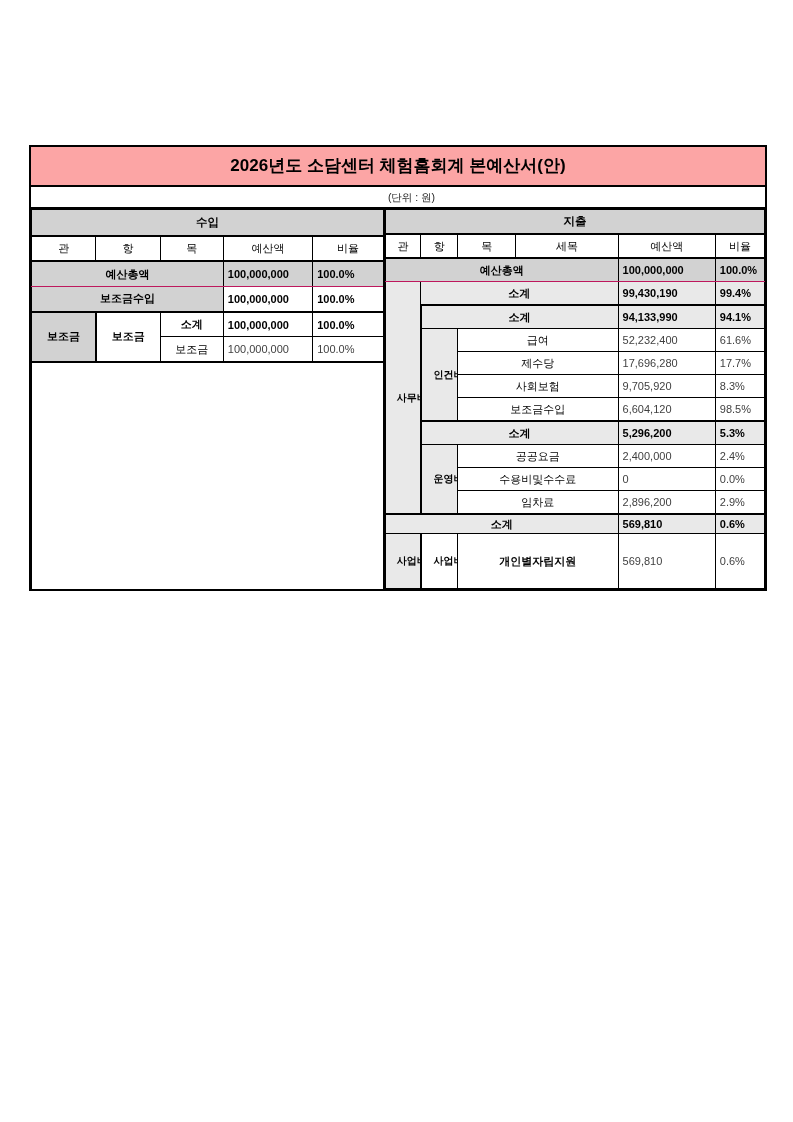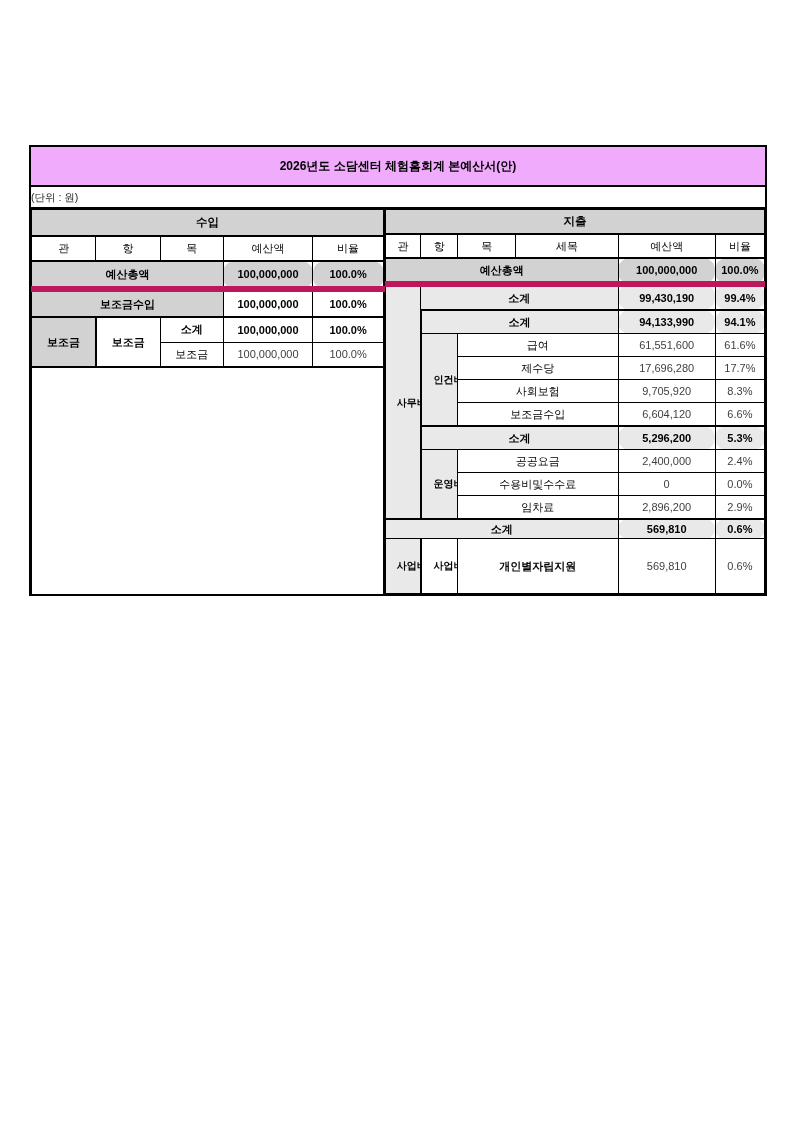--- a/index.html
+++ b/index.html
@@ -5,48 +5,48 @@
   html,body{margin:0;padding:0;}
   body{
     width:793px;height:1122px;position:relative;background:#ffffff;
     font-family:"Liberation Sans","DejaVu Sans",sans-serif;color:#000;
   }
   .doc{
     position:absolute;left:29px;top:145px;width:734px;
     border:2px solid #000;background:#fff;
   }
   .title-bar{
-    height:38px;line-height:38px;background:#f0abfc;
+    height:38px;line-height:38px;background:#fca5a5;
     border-bottom:2px solid #000;
-    text-align:center;font-weight:bold;font-size:12px;
+    text-align:center;font-weight:bold;font-size:17px;
   }
   .unit-row{
     height:20px;line-height:20px;border-bottom:2px solid #000;
-    text-align:left;font-size:10.5px;padding-right:5px;color:#222;
+    text-align:center;font-size:10.5px;padding-right:5px;color:#222;padding-left:32px;
   }
   .tables{display:flex;align-items:stretch;}
   table{border-collapse:collapse;table-layout:fixed;font-size:11px;}
   table.income{width:354px;border-right:2px solid #000;}
   table.expense{flex:1;width:378px;}
   td,th{
     border:1px solid #000;padding:1px 4px;height:20px;
     overflow:hidden;white-space:nowrap;vertical-align:middle;
     font-weight:normal;
   }
   tr.sec th{background:#d2d2d2;font-weight:bold;border-bottom:2px solid #000;height:21px;font-size:11.5px;}
   tr.cols td{text-align:center;border-bottom:2px solid #000;height:20px;}
   .gray{background:#d2d2d2;}
   .lg{background:#e9e9e9;}
   .b{font-weight:bold;}
   .ctr{text-align:center;}
-  .num{text-align:center;border-radius:12px;}
+  .num{text-align:left;}
   .dim{color:#3f3f3f;}
   .bt2{border-top:2px solid #000;}
   .bl2{border-left:2px solid #000;}
-  .bb2{border-bottom:6px solid #be185d;}
+  .bb2{border-bottom:1px solid #be185d;}
   td.vcell{padding:0 1px;text-align:center;}
   .vt{
     display:inline-block;width:12px;word-break:break-all;
     line-height:1.75;font-weight:bold;font-size:10px;text-align:center;
   }
   td.filler{border-top:2px solid #000;border-bottom:none;height:209px;background:#fff;}
   tr.short td{height:16px;}
   tr.tall td{height:52px;}
 </style>
 </head>
@@ -139,37 +139,37 @@
         <td class="lg b num">99.4%</td>
       </tr>
       <tr>
         <td colspan="3" class="lg b ctr bt2 bl2">소계</td>
         <td class="lg b num bt2">94,133,990</td>
         <td class="lg b num bt2">94.1%</td>
       </tr>
       <tr>
         <td rowspan="4" class="lg vcell bl2"><span class="vt">인건비</span></td>
         <td colspan="2" class="ctr">급여</td>
-        <td class="num dim">61,551,600</td>
+        <td class="num dim">52,232,400</td>
         <td class="num dim">61.6%</td>
       </tr>
       <tr>
         <td colspan="2" class="ctr">제수당</td>
         <td class="num dim">17,696,280</td>
         <td class="num dim">17.7%</td>
       </tr>
       <tr>
         <td colspan="2" class="ctr">사회보험</td>
         <td class="num dim">9,705,920</td>
         <td class="num dim">8.3%</td>
       </tr>
       <tr>
         <td colspan="2" class="ctr">보조금수입</td>
         <td class="num dim">6,604,120</td>
-        <td class="num dim">6.6%</td>
+        <td class="num dim">98.5%</td>
       </tr>
       <tr>
         <td colspan="3" class="lg b ctr bt2 bl2">소계</td>
         <td class="lg b num bt2">5,296,200</td>
         <td class="lg b num bt2">5.3%</td>
       </tr>
       <tr>
         <td rowspan="3" class="lg vcell bl2"><span class="vt">운영비</span></td>
         <td colspan="2" class="ctr">공공요금</td>
         <td class="num dim">2,400,000</td>

